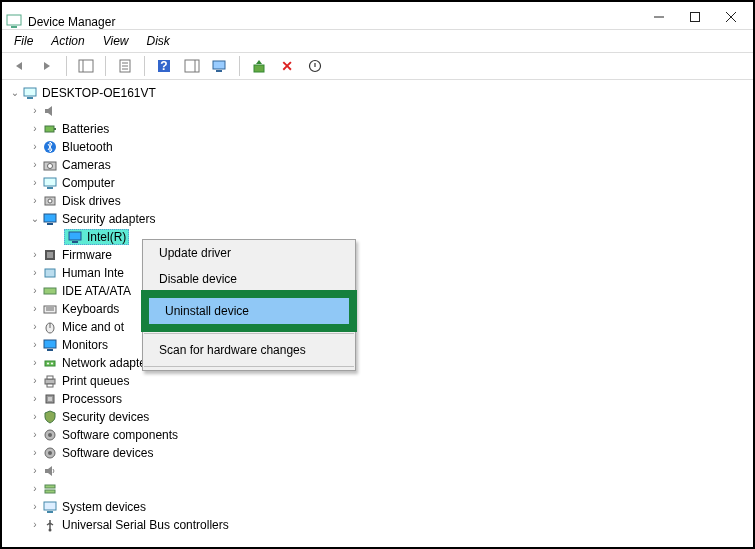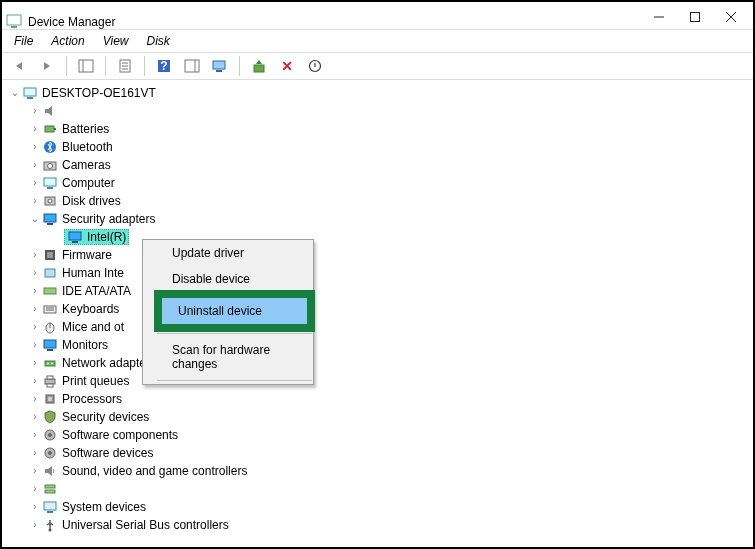--- a/index.html
+++ b/index.html
@@ -30,21 +30,21 @@
 .chevron { width: 14px; display:inline-flex; justify-content:center; color:#777; font-size:10px;}
 .icon { width: 16px; height: 16px; margin-right: 4px; display:inline-flex; align-items:center; justify-content:center; }
 .label { white-space: nowrap; }
 .depth0 { padding-left: 2px; }
 .depth1 { padding-left: 22px; }
 .depth2 { padding-left: 44px; }
 .selected .label-wrap { background: #5eead4; border:1px dotted #5a9bd4; padding:0 2px;}
 .label-wrap { display:inline-flex; align-items:center; height:16px;}
 
 
-.context-menu { position: absolute; left: 140px; top: 237px; width: 172px; background: #f0f0f0; border: 1px solid #a0a0a0; box-shadow: 2px 3px 3px rgba(0,0,0,0.25); padding-left: 13px;}
+.context-menu { position: absolute; left: 140px; top: 237px; width: 214px; background: #f0f0f0; border: 1px solid #a0a0a0; box-shadow: 2px 3px 3px rgba(0,0,0,0.25);}
 .cm-item { padding: 6px 16px; font-size: 12px; }
 .cm-sep { height: 1px; background: #c0c0c0; margin: 3px 1px;}
 .cm-highlight { background: #90c8f6; border: 8px solid #15803d; margin: -2px; padding: 6px 16px; position: relative; z-index: 2;}
 .cm-bold { font-weight: 700; }
 
 
 .mono-glyph { font-size:14px; line-height:1; color:#555; }
 </style>
 </head>
 <body>
@@ -361,21 +361,20 @@
         <span class="label">Software devices</span>
       </li>
       <li class="ti depth1">
         <span class="chevron">›</span>
         <span class="icon">
           <svg width="14" height="14">
             <path d="M2 5 L5 5 L9 2 L9 12 L5 9 L2 9 Z" fill="#888"></path>
             <path d="M10 5 Q12 7 10 9" fill="none" stroke="#888"></path>
           </svg>
         </span>
-        <span class="label">Sound, video and game controllers</span>
       </li>
       <li class="ti depth1">
         <span class="chevron">›</span>
         <span class="icon">
           <svg width="14" height="14">
             <rect x="2" y="3" width="10" height="3" fill="#9c7" stroke="#585"></rect>
             <rect x="2" y="8" width="10" height="3" fill="#9c7" stroke="#585"></rect>
           </svg>
         </span>
       </li>

